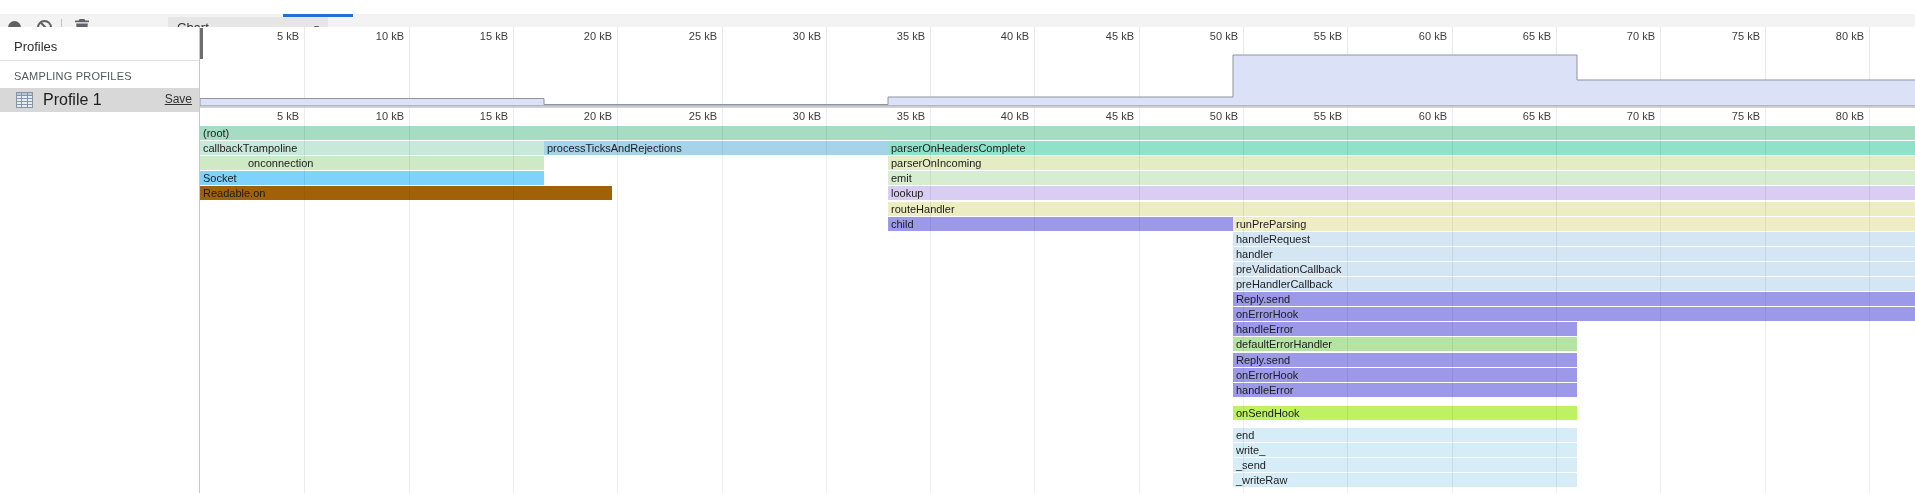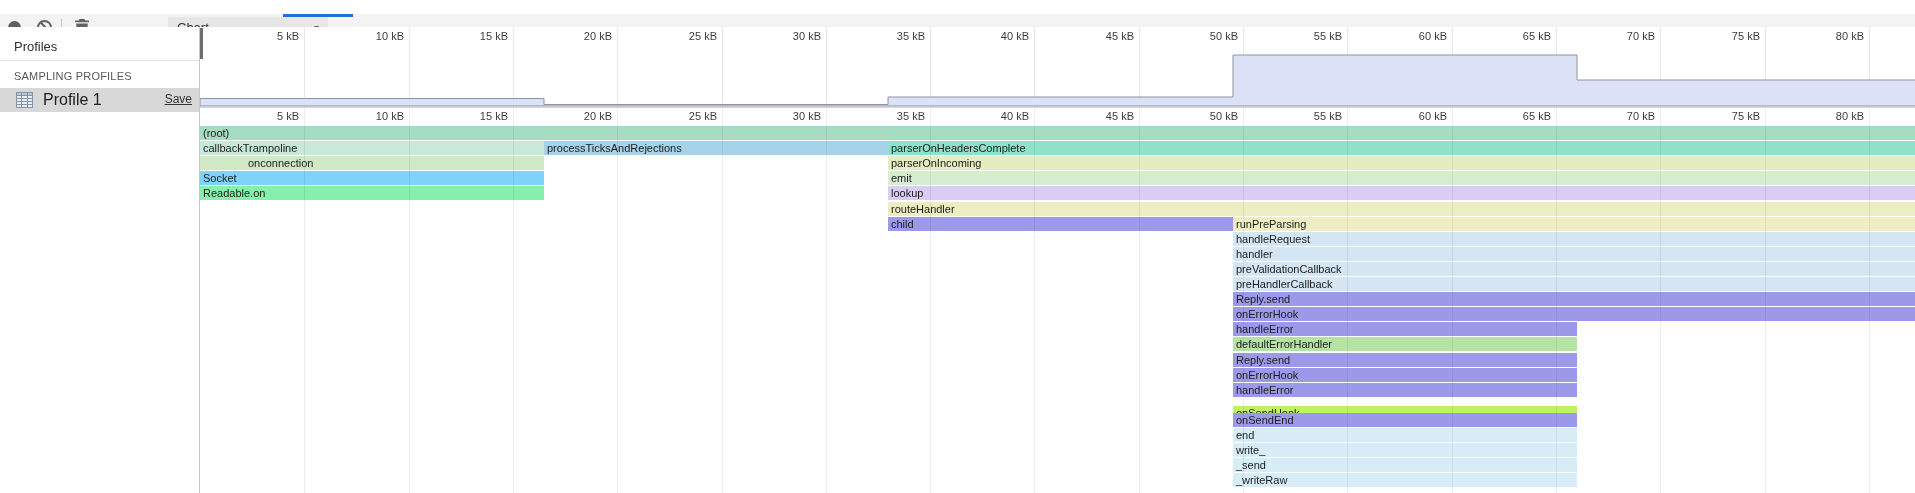--- a/index.html
+++ b/index.html
@@ -150,38 +150,37 @@
       </div>
     <div class="flame">
         <div class="bar" style="top: 0px; left: 0px; width: 1717px; height: 14px; background: rgb(166, 220, 194);">(root)</div>
         <div class="bar" style="top: 15px; left: 0px; width: 344px; height: 14px; background: rgb(200, 233, 218);">callbackTrampoline</div>
         <div class="bar" style="top: 15px; left: 344px; width: 413px; height: 14px; background: rgb(166, 210, 234);">processTicksAndRejections</div>
         <div class="bar" style="top: 15px; left: 688px; width: 1029px; height: 14px; background: rgb(143, 226, 201);">parserOnHeadersComplete</div>
         <div class="bar" style="top: 30px; left: 0px; width: 344px; height: 14px; background: rgb(207, 233, 197); padding-left: 48px;">onconnection</div>
         <div class="bar" style="top: 30px; left: 688px; width: 1029px; height: 14px; background: rgb(228, 237, 193);">parserOnIncoming</div>
         <div class="bar" style="top: 45px; left: 0px; width: 344px; height: 14px; background: #7dd3fc;">Socket</div>
         <div class="bar" style="top: 45px; left: 688px; width: 1029px; height: 14px; background: rgb(214, 237, 210);">emit</div>
-        <div class="bar" style="top: 60px; left: 0px; width: 344px; height: 14px; background: #86efac;">Readable.on</div>
+        <div class="bar" style="top: 60px; left: 0px; width: 412px; height: 14px; background: #a16207;">Readable.on</div>
         <div class="bar" style="top: 60px; left: 688px; width: 1029px; height: 14px; background: rgb(217, 205, 243);">lookup</div>
         <div class="bar" style="top: 76px; left: 688px; width: 1029px; height: 14px; background: rgb(237, 237, 194);">routeHandler</div>
         <div class="bar dotted" style="top: 91px; left: 688px; width: 345px; height: 14px; background: rgb(155, 153, 232);">child</div>
         <div class="bar" style="top: 91px; left: 1033px; width: 684px; height: 14px; background: rgb(240, 236, 195);">runPreParsing</div>
         <div class="bar" style="top: 106px; left: 1033px; width: 684px; height: 14px; background: rgb(212, 229, 243);">handleRequest</div>
         <div class="bar" style="top: 121px; left: 1033px; width: 684px; height: 14px; background: rgb(212, 229, 243);">handler</div>
         <div class="bar" style="top: 136px; left: 1033px; width: 684px; height: 14px; background: rgb(212, 229, 243);">preValidationCallback</div>
         <div class="bar" style="top: 151px; left: 1033px; width: 684px; height: 14px; background: rgb(212, 229, 243);">preHandlerCallback</div>
         <div class="bar" style="top: 166px; left: 1033px; width: 684px; height: 14px; background: rgb(155, 153, 232);">Reply.send</div>
         <div class="bar" style="top: 181px; left: 1033px; width: 684px; height: 14px; background: rgb(155, 153, 232);">onErrorHook</div>
         <div class="bar" style="top: 196px; left: 1033px; width: 344px; height: 14px; background: rgb(155, 153, 232);">handleError</div>
         <div class="bar" style="top: 211px; left: 1033px; width: 344px; height: 14px; background: rgb(181, 227, 163);">defaultErrorHandler</div>
         <div class="bar" style="top: 227px; left: 1033px; width: 344px; height: 14px; background: rgb(155, 153, 232);">Reply.send</div>
         <div class="bar" style="top: 242px; left: 1033px; width: 344px; height: 14px; background: rgb(155, 153, 232);">onErrorHook</div>
         <div class="bar" style="top: 257px; left: 1033px; width: 344px; height: 14px; background: rgb(155, 153, 232);">handleError</div>
         <div class="bar" style="top: 280px; left: 1033px; width: 344px; height: 14px; background: #bef264;">onSendHook</div>
-        <div class="bar" style="top: 287px; left: 1033px; width: 344px; height: 14px; background: rgb(155, 153, 232);">onSendEnd</div>
         <div class="bar" style="top: 302px; left: 1033px; width: 344px; height: 14px; background: rgb(214, 237, 248);">end</div>
         <div class="bar" style="top: 317px; left: 1033px; width: 344px; height: 14px; background: rgb(214, 237, 248);">write_</div>
         <div class="bar" style="top: 332px; left: 1033px; width: 344px; height: 14px; background: rgb(214, 237, 248);">_send</div>
         <div class="bar" style="top: 347px; left: 1033px; width: 344px; height: 14px; background: rgb(214, 237, 248);">_writeRaw</div>
       </div>
     <div class="grid-overlay">
         <div class="gline" style="left: 104px;"></div>
         <div class="gline" style="left: 209px;"></div>
         <div class="gline" style="left: 313px;"></div>
         <div class="gline" style="left: 417px;"></div>

